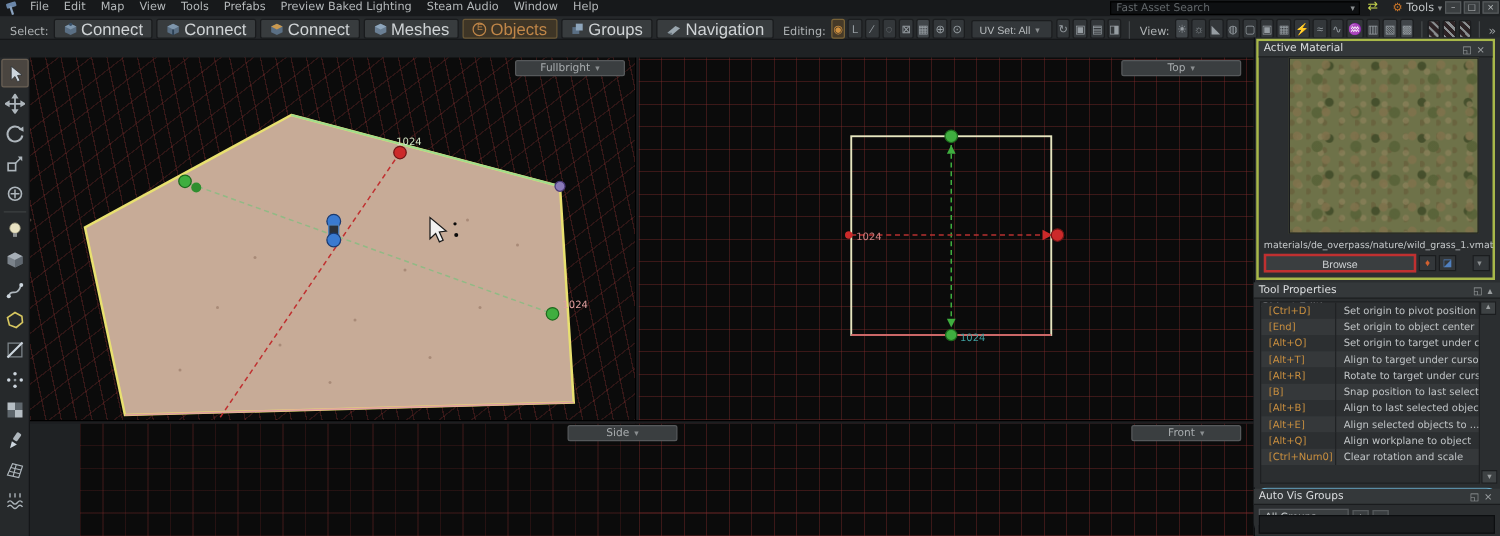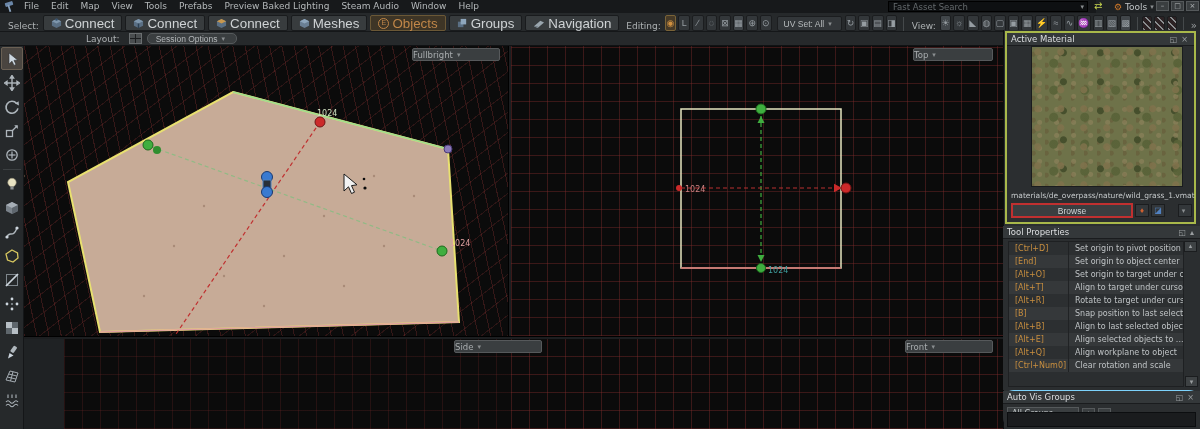--- a/index.html
+++ b/index.html
@@ -66,21 +66,21 @@
   .grid3d{background-image:
      repeating-linear-gradient(78deg, rgba(150,52,52,.30) 0 1px, transparent 1px 12px),
      repeating-linear-gradient(-38deg, rgba(150,52,52,.24) 0 1px, transparent 1px 16px);}
   #vp-3d{left:24px;top:46px;width:484px;height:290px;}
   #vp-top{left:511px;top:46px;width:492px;height:290px;}
   #vp-side{left:24px;top:339px;width:484px;height:90px;margin-left:40px;}
   #vp-front{left:511px;top:339px;width:492px;height:90px;}
   .vdiv{left:508px;top:46px;width:3px;height:383px;background:#1c1e20;border-left:1px solid #000;}
   .hdiv{left:24px;top:336px;width:979px;height:3px;background:#1c1e20;border-top:1px solid #000;}
   .vp-pill{position:absolute;top:2px;height:13px;background:#3a3e40;border:1px solid #56595b;border-radius:2px;
-    display:flex;align-items:center;font-size:8.5px;color:#a8acae;gap:4px;z-index:5;}
+    display:flex;align-items:center;justify-content:center;font-size:8.5px;color:#a8acae;gap:4px;z-index:5;}
   .vp-pill .tiny-caret{padding:0;}
 
   
   #right-panel{left:1003px;top:30px;width:197px;height:399px;background:#2b2e30;border-left:1px solid #0c0e10;}
   .panel-title{height:13px;background:#34383a;border-bottom:1px solid #1a1c1e;display:flex;align-items:center;
     font-size:8.5px;color:#dcdee0;padding:0 4px;}
   .panel-title .sp{flex:1;}
   .panel-title .ticon{color:#9a9ea0;font-size:8px;padding:0 2px;}
   #am-box{left:1005px;top:31px;width:191px;height:193px;border:2px solid #a8b84a;background:#2b2e30;}
   #am-texture{left:24px;top:13px;width:152px;height:141px;position:absolute;
@@ -248,33 +248,20 @@
     <button class="icon-btn lit">▧</button>
     <button class="icon-btn lit">▩</button>
     <span class="tb-sep"></span>
     <button class="striped"></button>
     <button class="striped"></button>
     <button class="striped"></button>
     <span class="tb-sep"></span>
     <span class="overflow-ch">»</span>
   </div>
 
-  <div id="toolbar3" class="abs">
-    <span class="tb-label">Layout:</span>
-    <span id="layout-grid-icon">
-        <span></span>
-        <span></span>
-        <span></span>
-        <span></span>
-      </span>
-    <button id="session-btn">
-      <span>Session Options</span>
-      <span class="tiny-caret">▾</span>
-    </button>
-  </div>
 
   <div id="left-rail" class="abs">
     <div class="rail-btn active">
       <svg width="16" height="16" viewBox="0 0 16 16">
           <path d="M5 2 L5 13 L8 10.2 L10 14.4 L12 13.4 L10 9.4 L13.6 9 Z" fill="#cdd6de" stroke="#2a2e30" stroke-width=".6"></path>
         </svg>
     </div>
     <div class="rail-btn">
       <svg width="16" height="16" viewBox="0 0 16 16" stroke="#aeb6bc" stroke-width="1.4" fill="#aeb6bc">
           <line x1="8" y1="2.5" x2="8" y2="13.5"></line>
@@ -417,21 +404,21 @@
       <circle cx="243" cy="146" r="5.5" fill="#3a7ad0" stroke="#1a3a70" stroke-width="1"></circle>
       <text x="293" y="70" font-size="8" fill="#cfe0c0">1024</text>
       <text x="426" y="200" font-size="8" fill="#e0a0a0">1024</text>
       <path d="M320 128 L320 145 L324.5 140.8 L327.5 147.5 L330.5 146.2 L327.5 139.6 L333 138.8 Z" fill="#f2f2f2" stroke="#1a1a1a" stroke-width="1"></path>
       <circle cx="340" cy="133" r="1.3" fill="#0a0a0a"></circle>
       <circle cx="341" cy="142" r="1.6" fill="#0a0a0a"></circle>
     </svg>
   </div>
 
   <div id="vp-top" class="abs viewport grid2d">
-    <div class="vp-pill" style="right:10px;width:80px;">
+    <div class="vp-pill" style="right:10px;width:96px;">
       <span>Top</span>
       <span class="tiny-caret">▾</span>
     </div>
     <svg width="492" height="290" viewBox="0 0 492 290" style="position:absolute;left:0;top:0;">
       <rect x="170" y="63" width="160" height="159" fill="none" stroke="#e6e6c0" stroke-width="1.5"></rect>
       <line x1="170" y1="222" x2="330" y2="222" stroke="#cc6868" stroke-width="1.5"></line>
       <line x1="250" y1="70" x2="250" y2="215" stroke="#3fae3f" stroke-width="1.2" stroke-dasharray="4 3"></line>
       <polygon points="250,70 246.5,77 253.5,77" fill="#3fae3f"></polygon>
       <polygon points="250,216 246.5,209 253.5,209" fill="#3fae3f"></polygon>
       <circle cx="250" cy="63" r="5" fill="#3fae3f" stroke="#1d6a1d" stroke-width="1"></circle>

